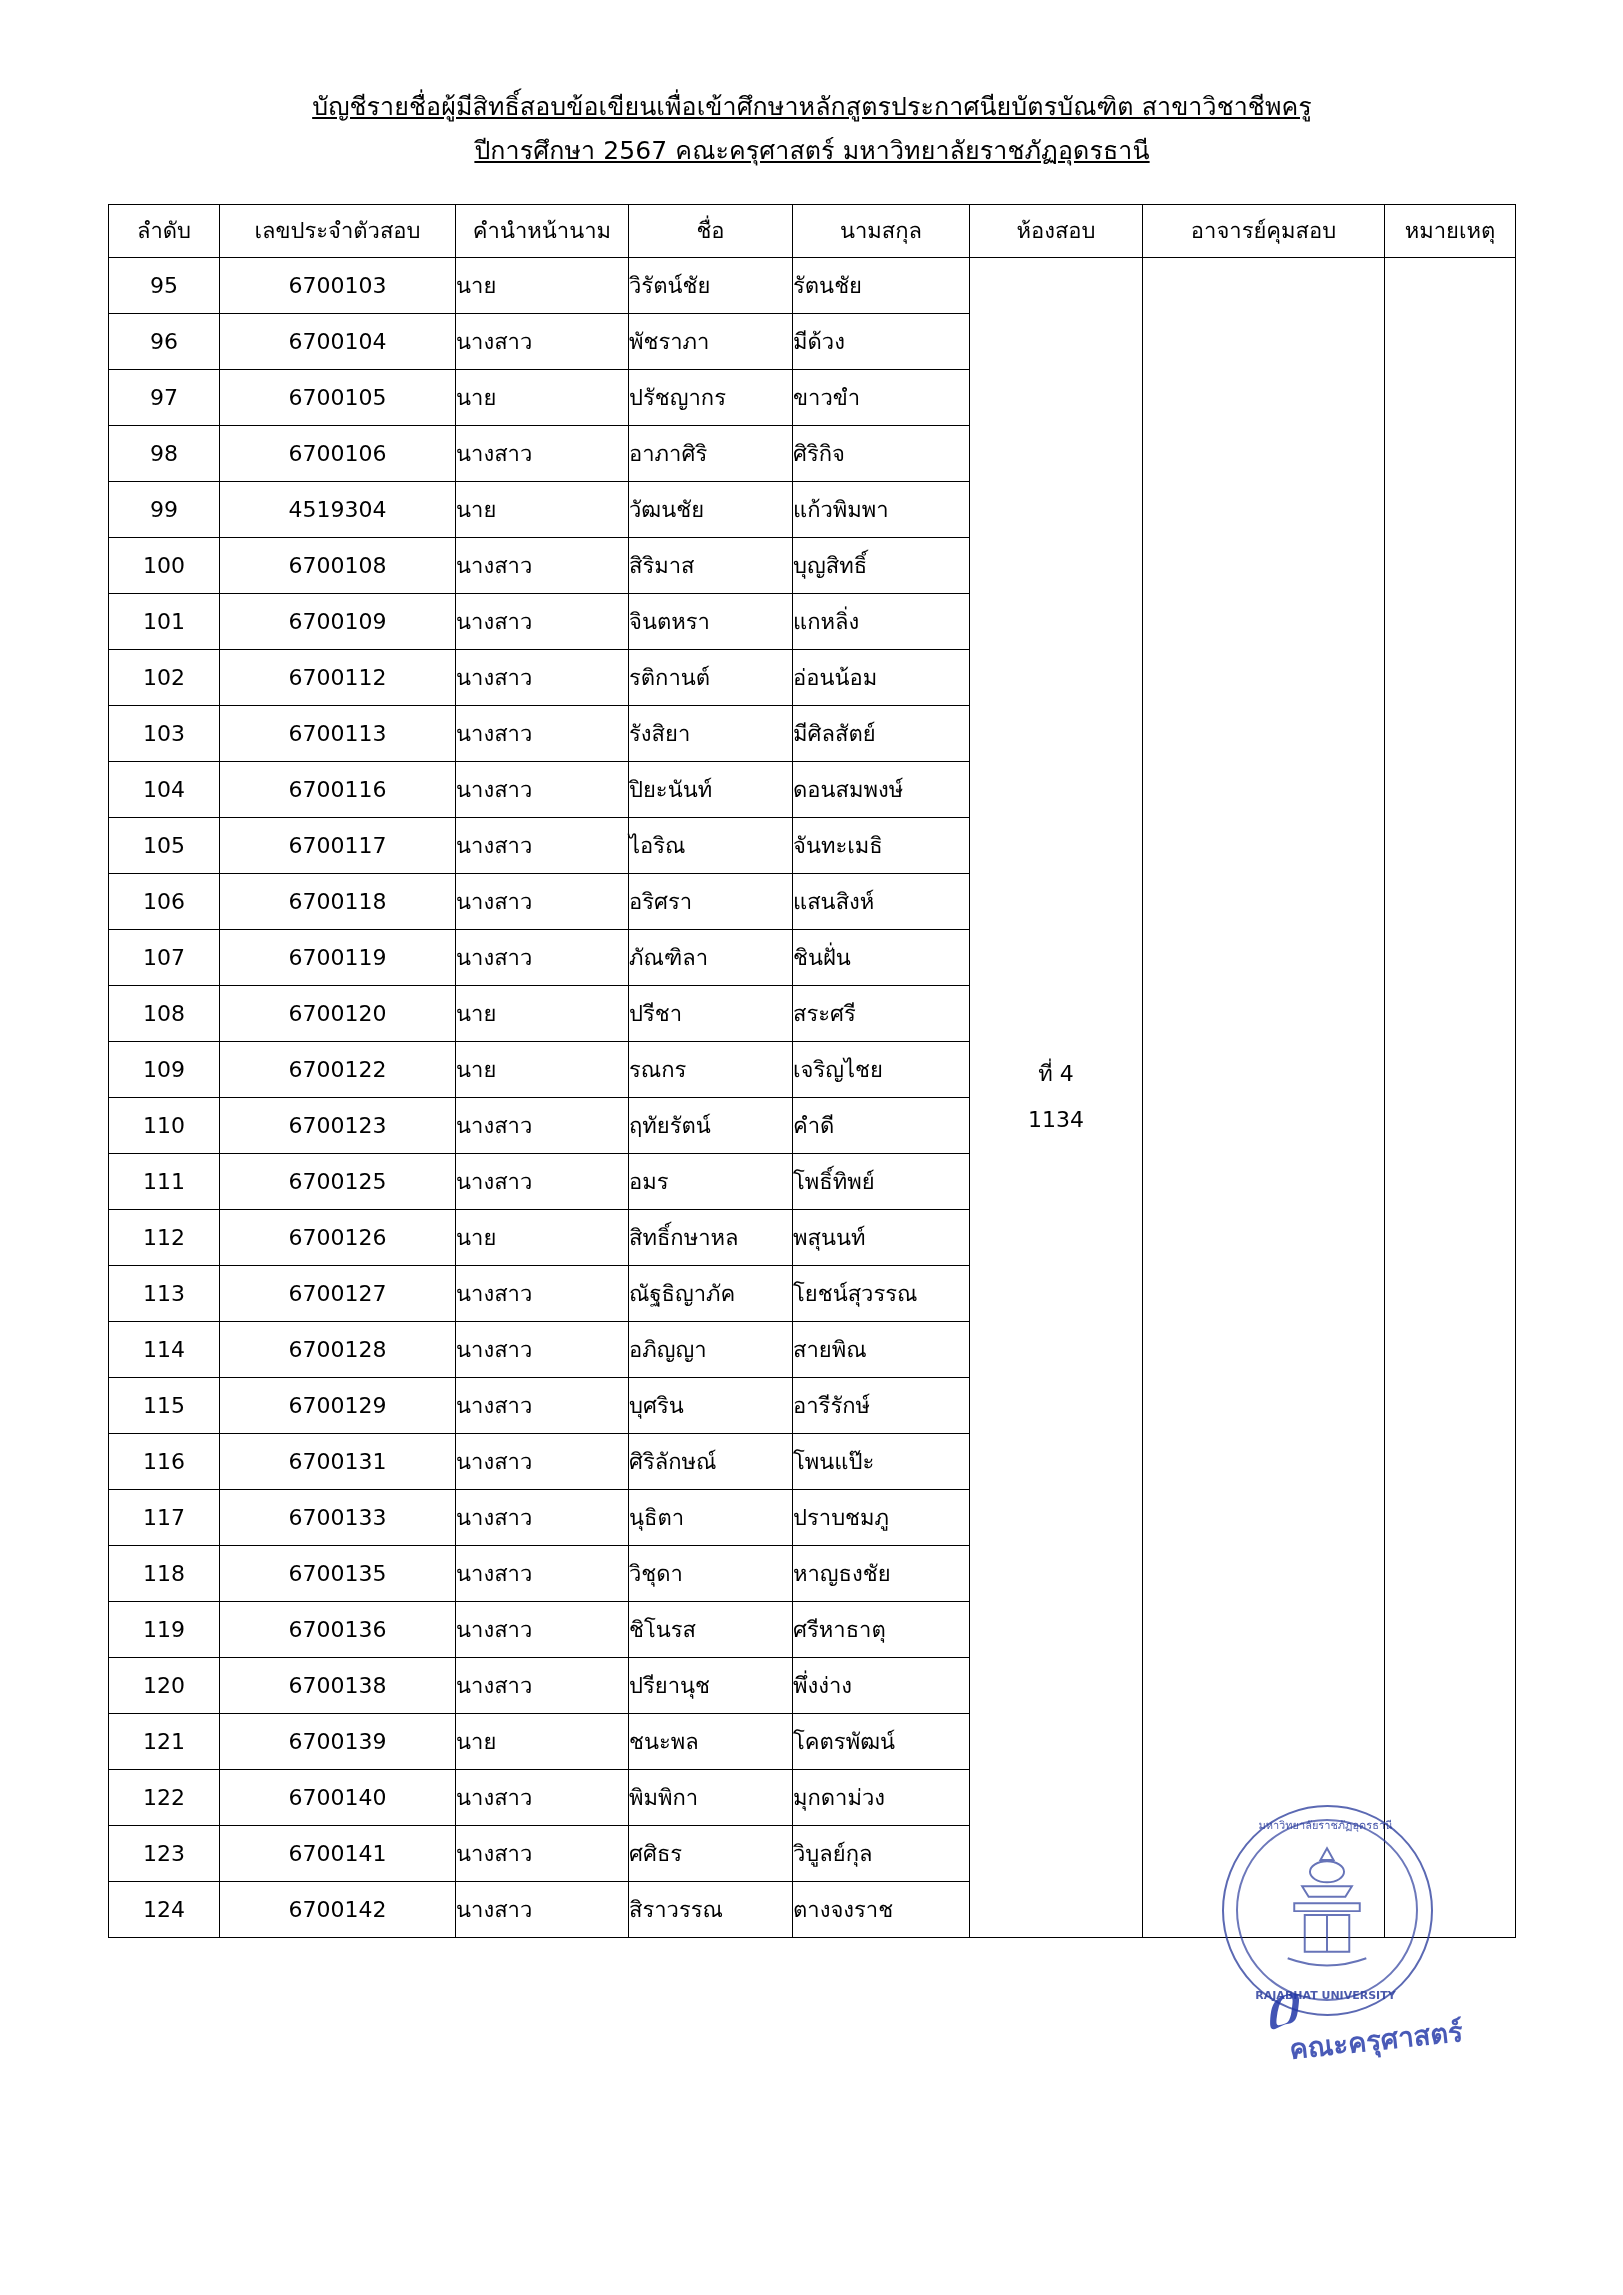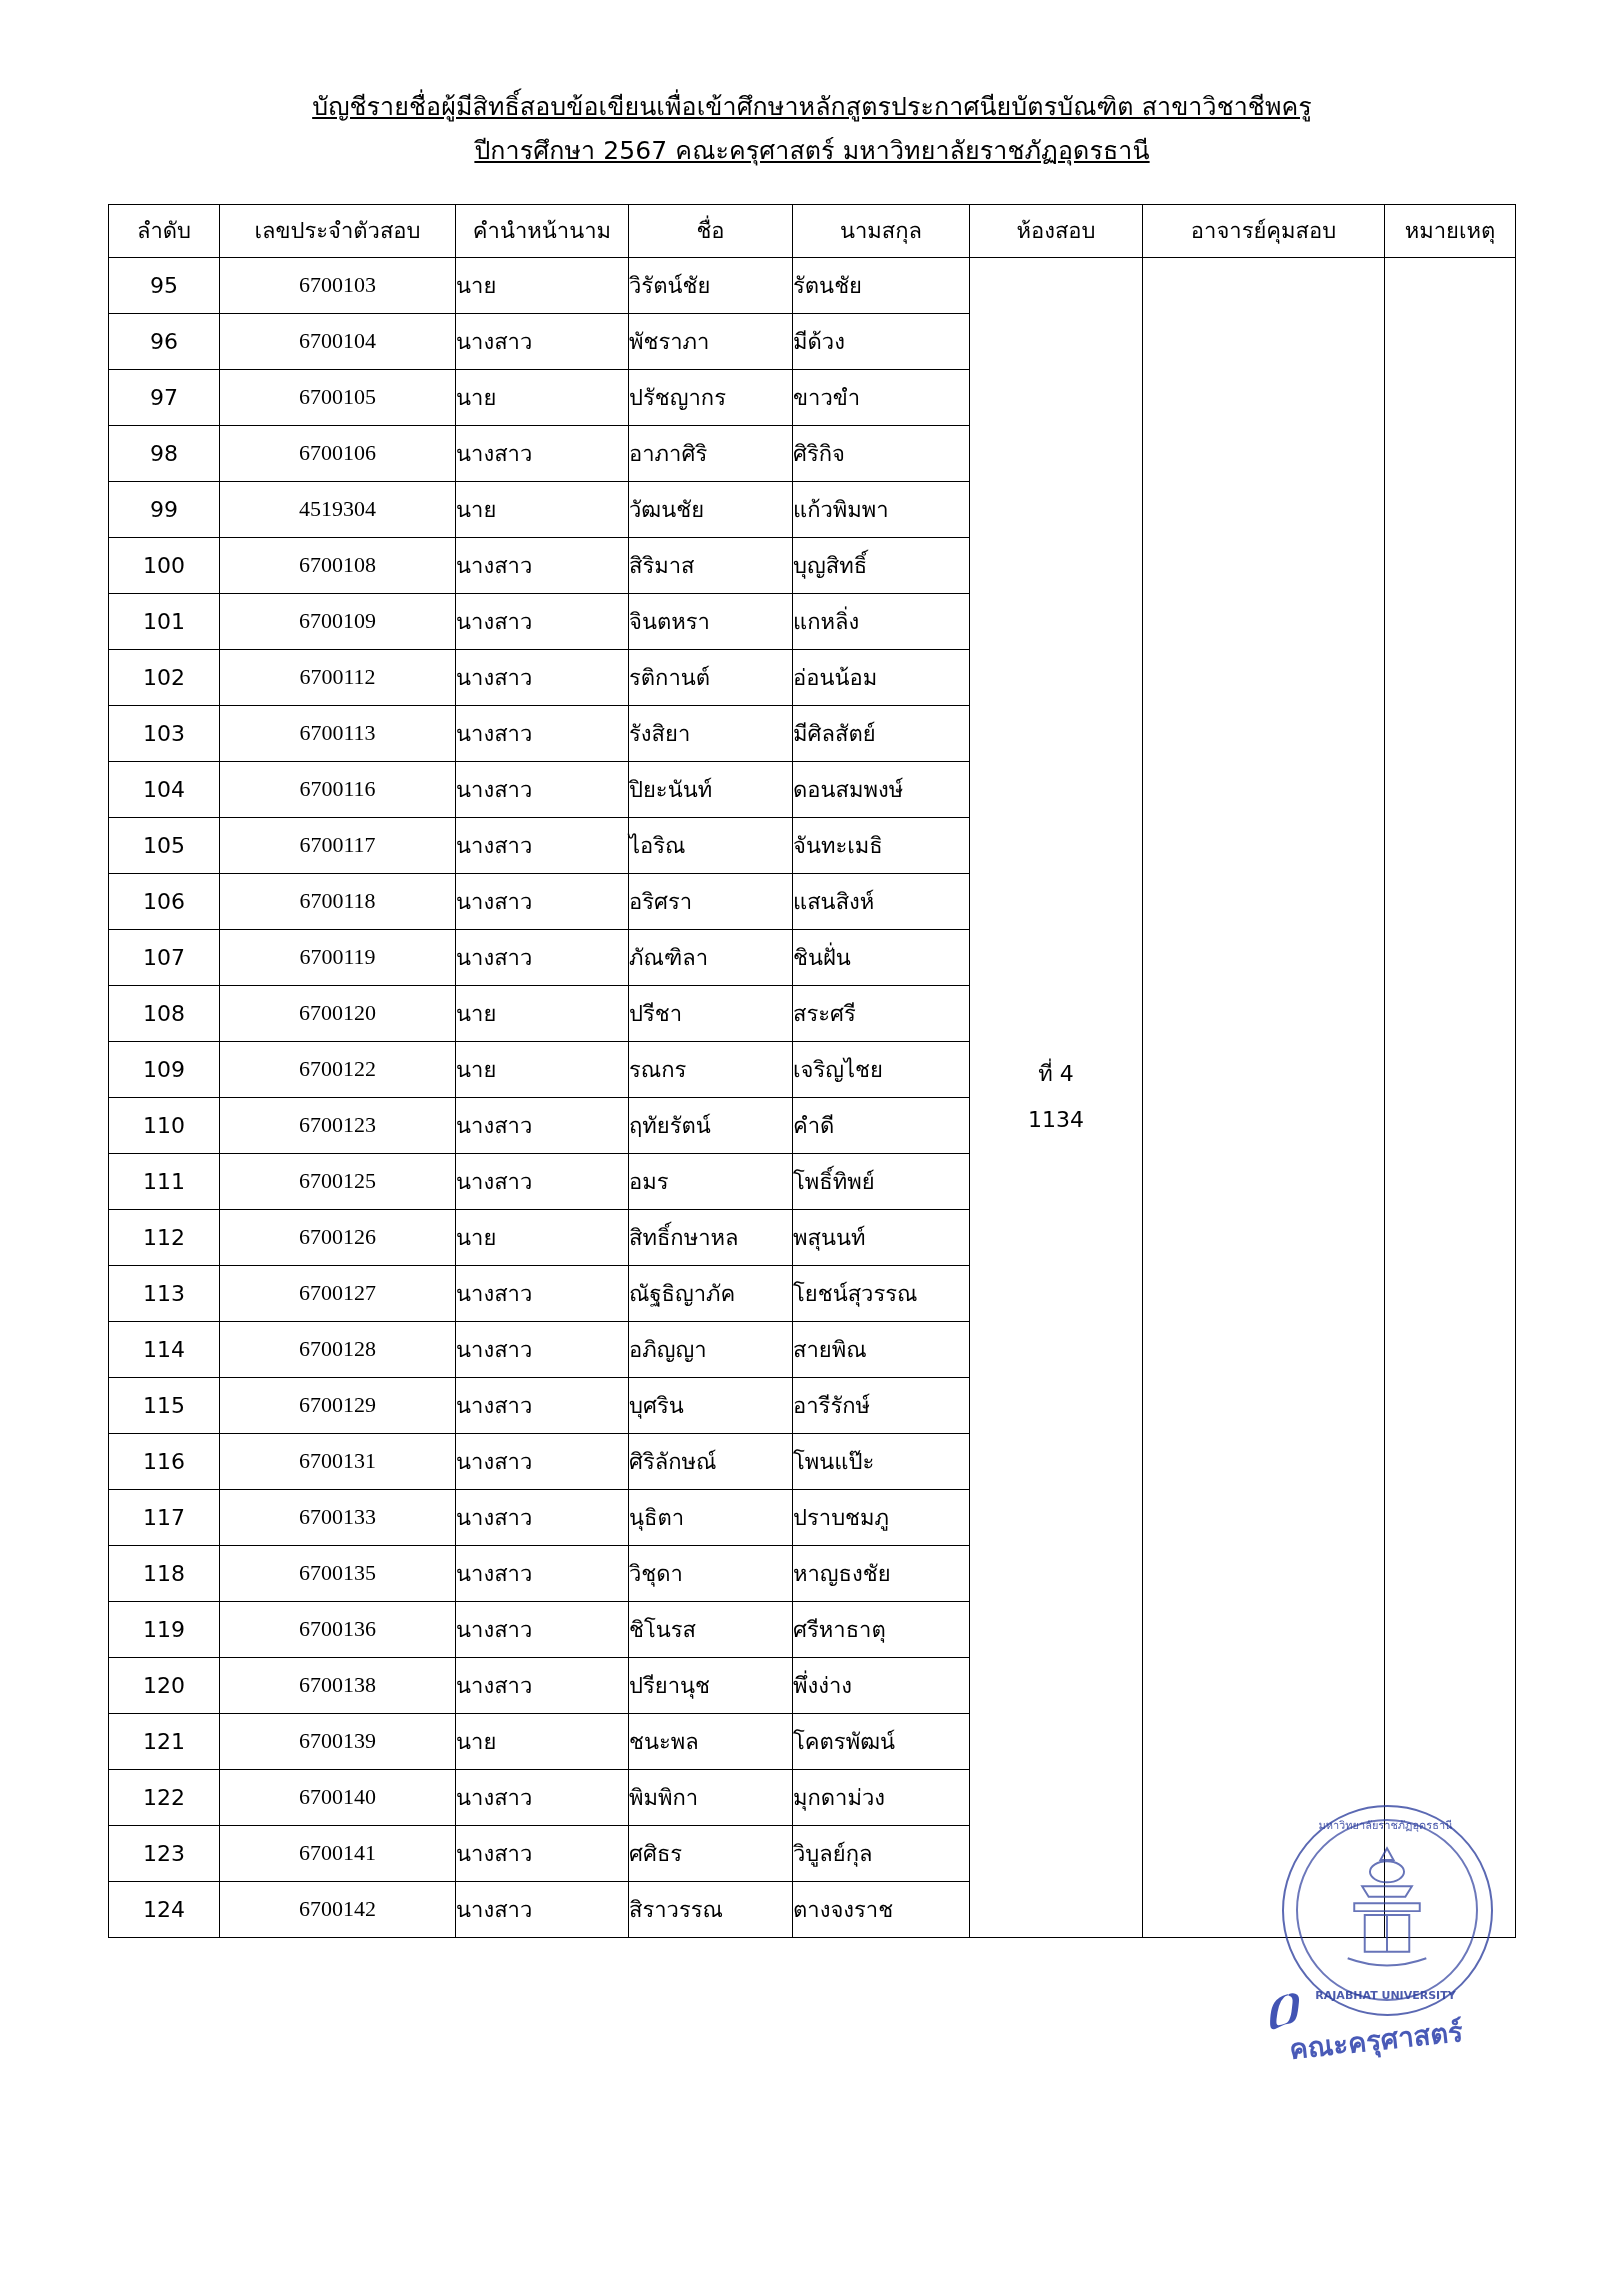--- a/index.html
+++ b/index.html
@@ -53,31 +53,31 @@
   col.c-no      { width: 111px; }
   col.c-exam    { width: 236px; }
   col.c-title   { width: 173px; }
   col.c-first   { width: 164px; }
   col.c-last    { width: 177px; }
   col.c-room    { width: 173px; }
   col.c-proctor { width: 242px; }
   col.c-note    { width: 131px; }
 
   td.no      { text-align: center; margin-left: 46px; }
-  td.exam    { text-align: center; font-family: Liberation Serif, serif; }
+  td.exam    { text-align: center; }
   td.title   { text-align: left; padding-left: 11.8px; }
   td.first   { text-align: left; padding-left: 11.8px; }
   td.last    { text-align: left; padding-left: 9.2px; }
   td.room    { text-align: center; vertical-align: middle; font-size: 25px; line-height: 2.1; }
   td.blank   { }
 
   
   .seal {
     position: absolute;
-    left: 1282px;
+    left: 1222px;
     top: 1720px;
     width: 209px;
     height: 209px;
     pointer-events: none;
   }
   .seal .ring {
     position: absolute;
     left: 0; top: 0;
     width: 207px; height: 207px;
     border: 2.6px solid #2d3f9e;

